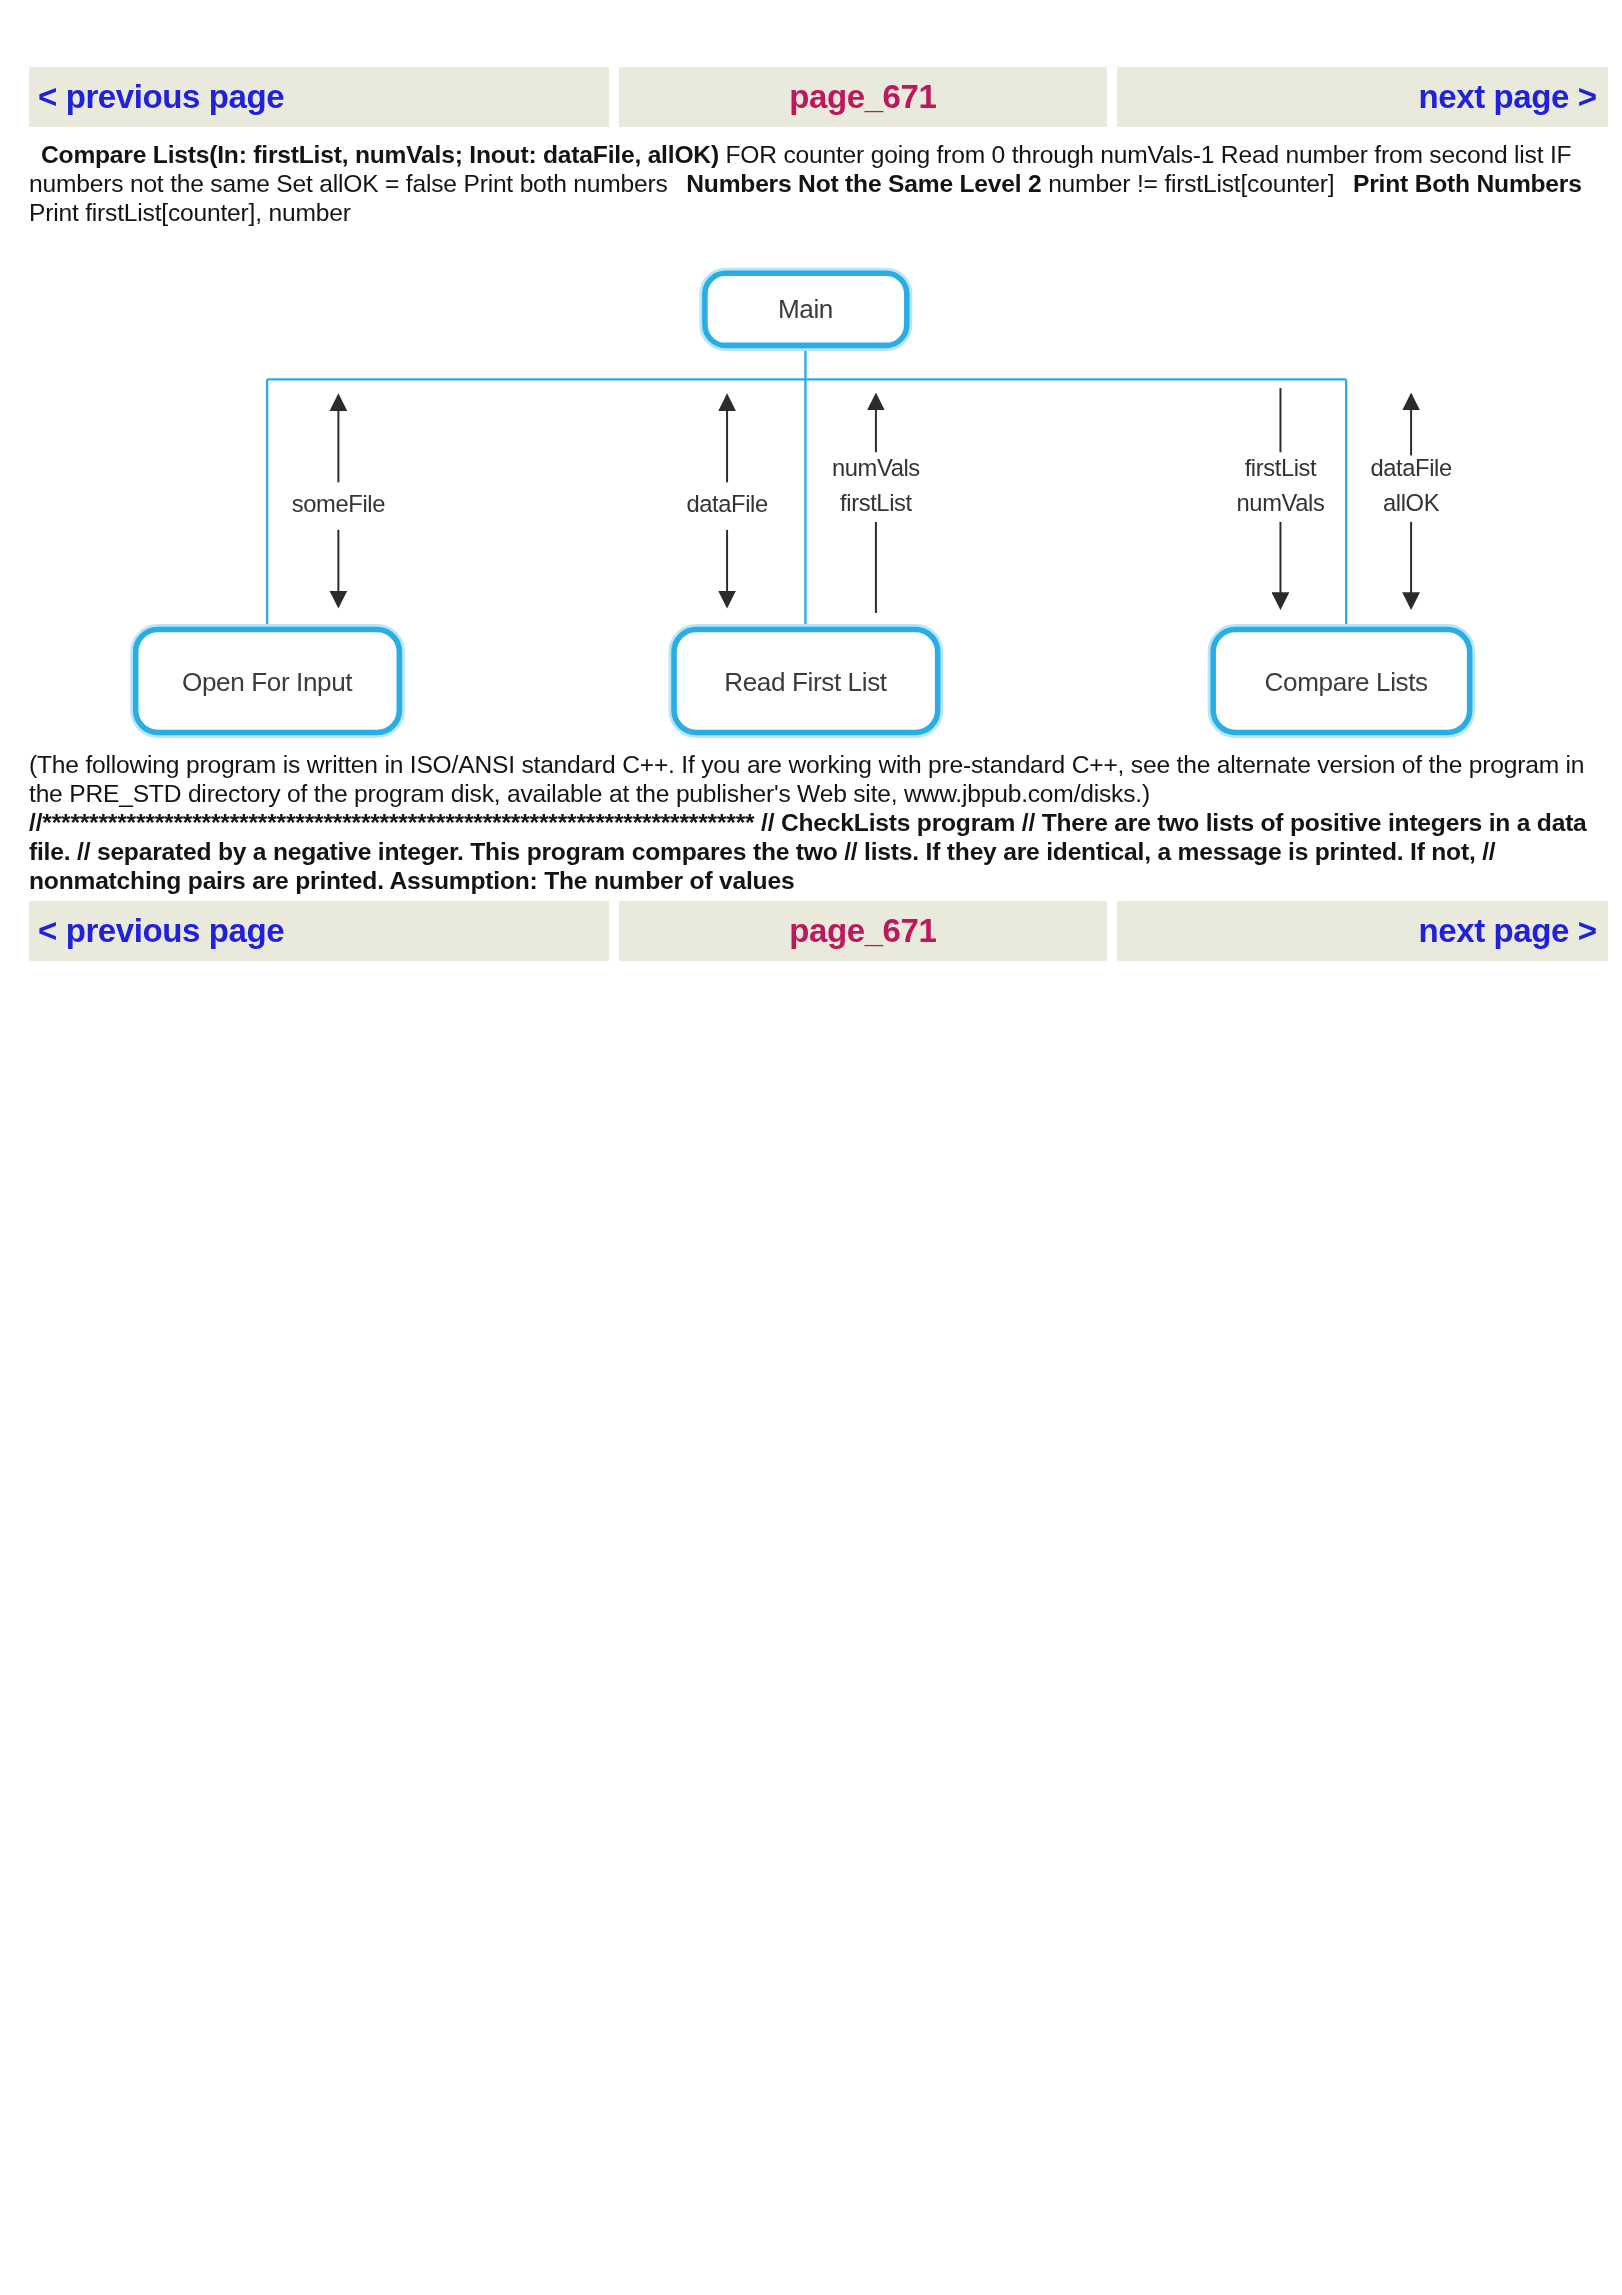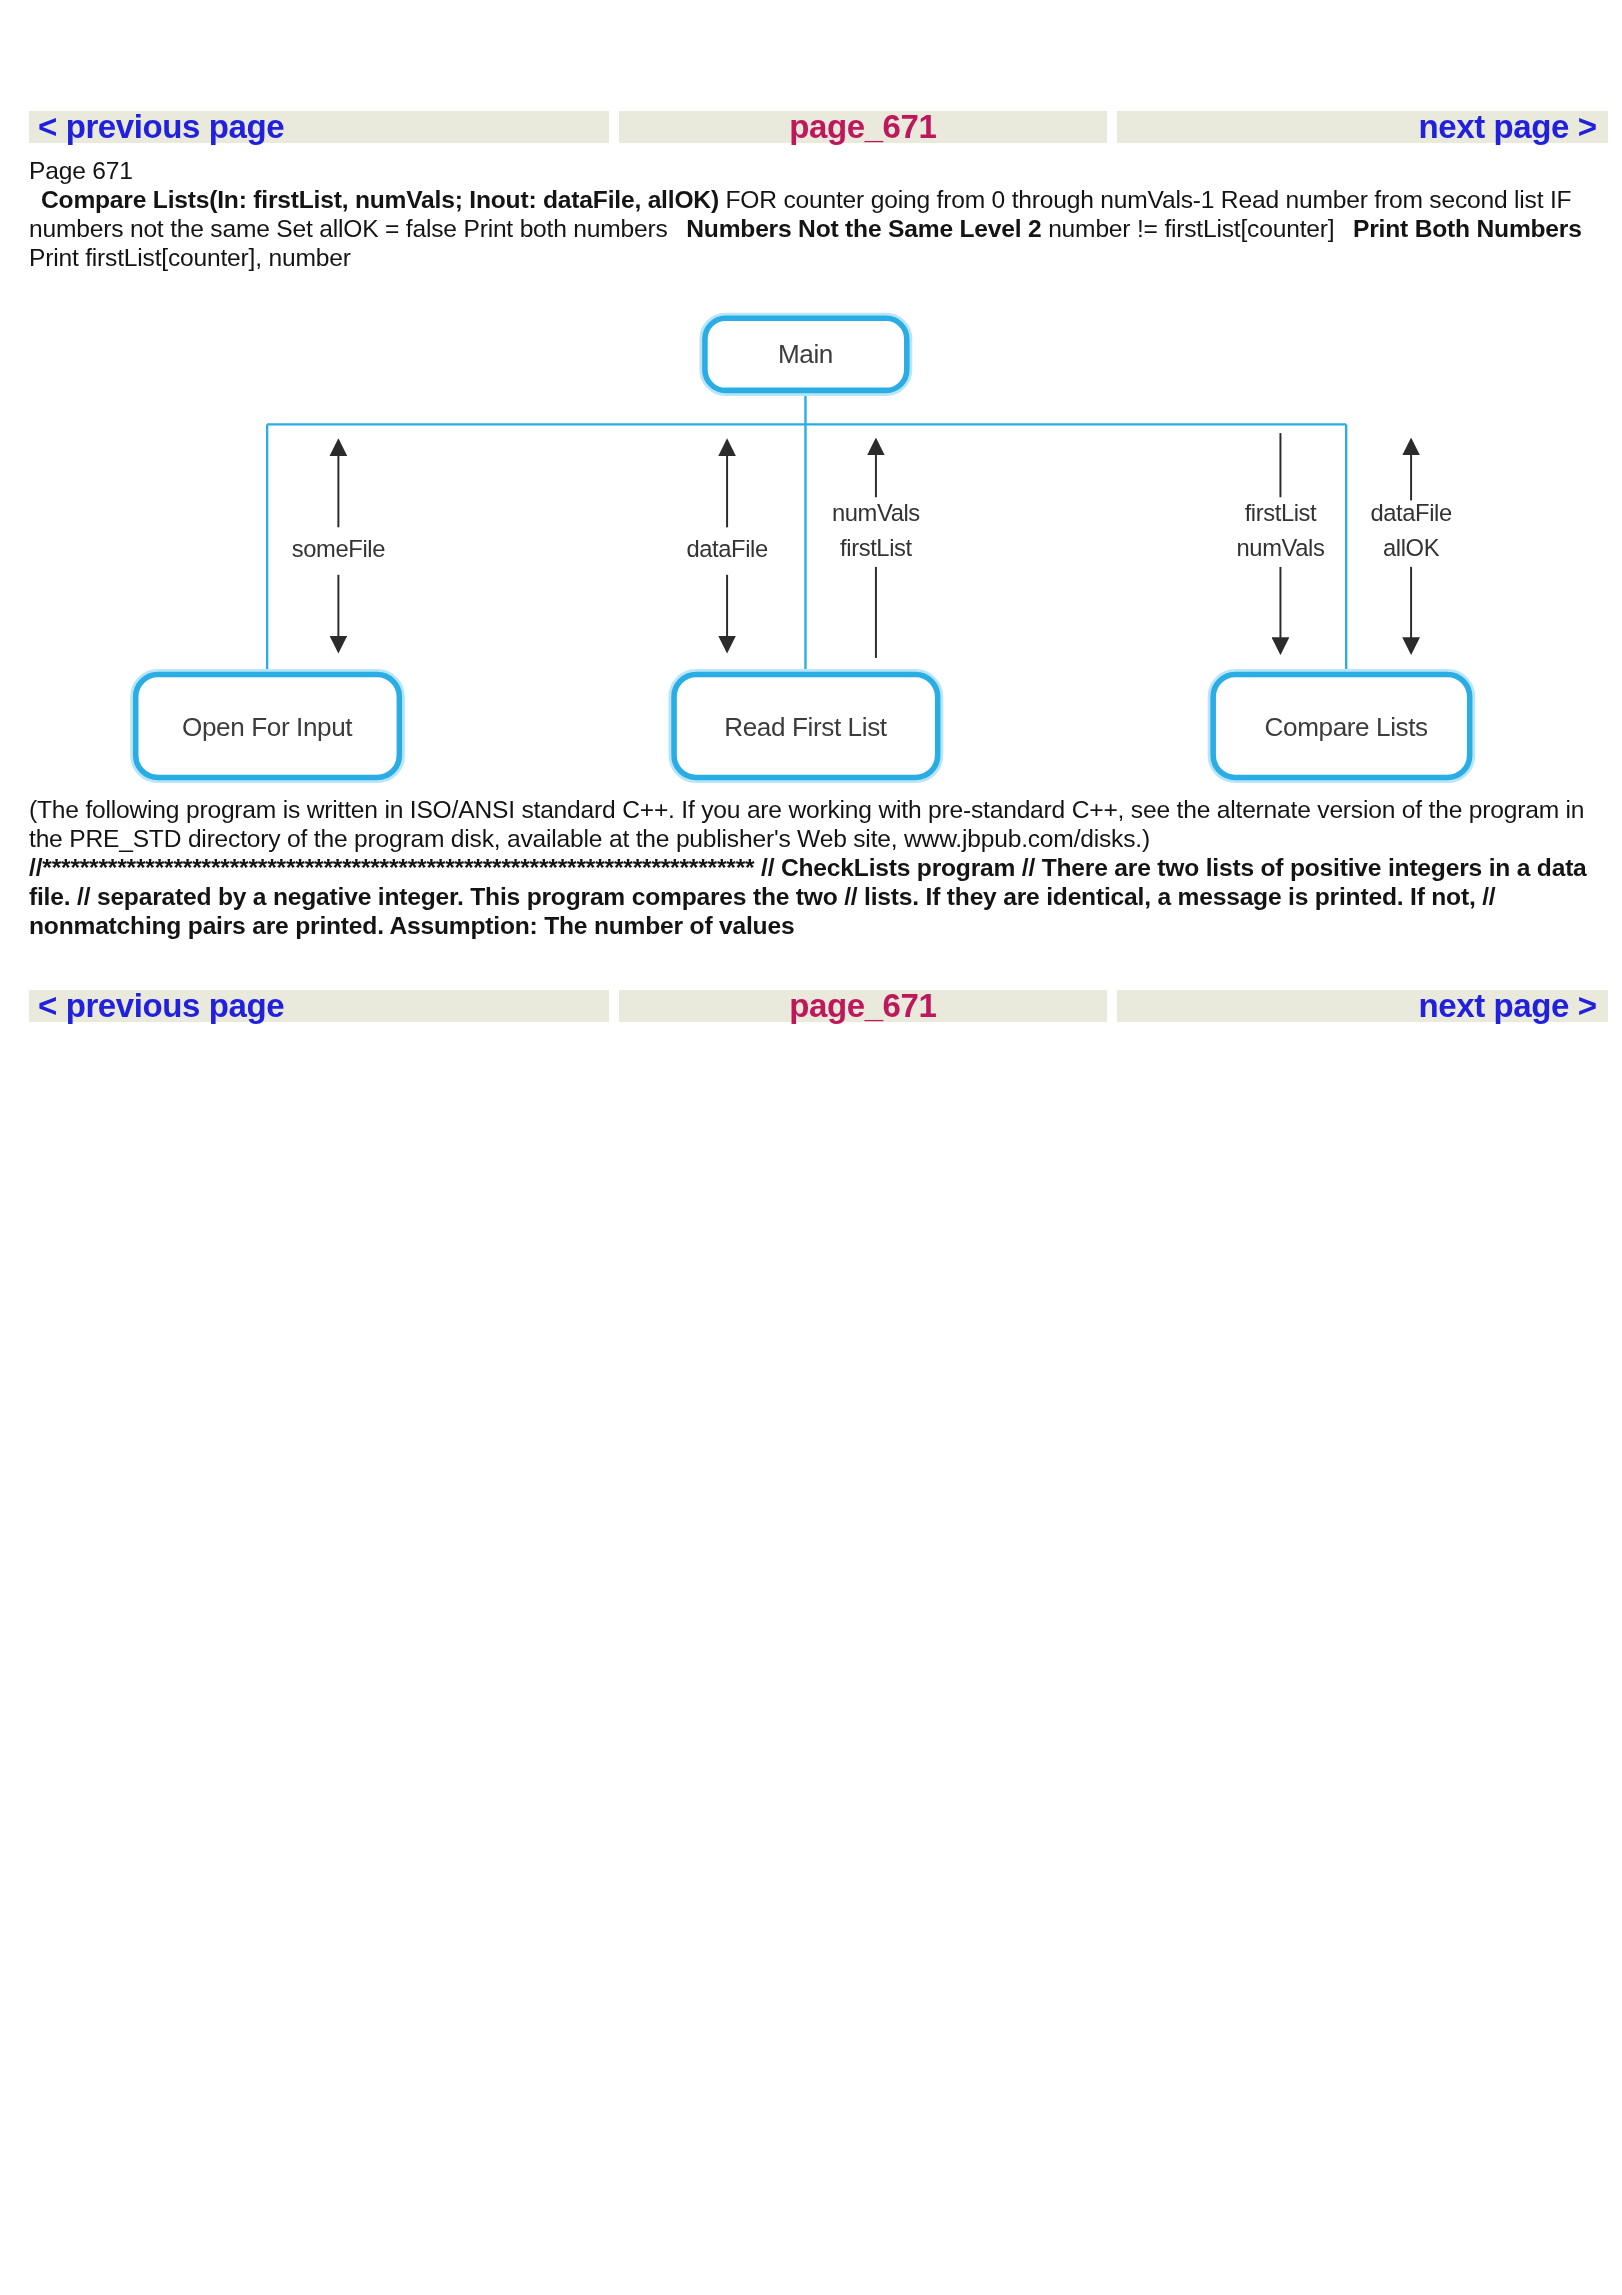--- a/index.html
+++ b/index.html
@@ -16,28 +16,27 @@
   .nav-bar {
     display: grid;
     grid-template-columns: 733fr 617fr 620fr;
     column-gap: 9.5px;
     margin: 0 14.3px 0 28.5px;
   }
   .nav-bar.top { margin-top: 67px; }
   .nav-bar.bottom { margin-top: 6.3px; }
   .nav-cell {
     background: #e9e9dc;
-    height: 32px;
+    height: 60px;
     display: flex;
     align-items: center;
     font-size: 33px;
     font-weight: bold;
     letter-spacing: -0.4px;
     white-space: nowrap;
-    margin-top: 44px;
   }
   .nav-cell.prev { justify-content: flex-start; padding-left: 9.5px; color: #2121dd; cursor: pointer; }
   .nav-cell.mid  { justify-content: center; color: #be185d; }
   .nav-cell.next { justify-content: flex-end; padding-right: 11px; color: #2121dd; cursor: pointer; text-align: center; }
 
   
   .content {
     margin: 12.7px 27px 0 29px;
     font-size: 24.6px;
     line-height: 29px;
@@ -62,21 +61,20 @@
 </head>
 <body>
 
 <div class="nav-bar top">
   <div class="nav-cell prev">&lt; previous page</div>
   <div class="nav-cell mid">page_671</div>
   <div class="nav-cell next">next page &gt;</div>
 </div>
 
 <div class="content">
-  <p>Page 671</p>
   <p><span class="b">Compare Lists(In: firstList, numVals; Inout: dataFile, allOK)</span><span> FOR counter going from 0 through numVals-1 Read number from second list IF numbers not the same Set allOK = false Print both numbers </span><span class="b">Numbers Not the Same Level 2</span><span> number != firstList[counter] </span><span class="b">Print Both Numbers</span><span> Print firstList[counter], number</span></p>
 </div>
 
 <figure class="chart">
 <svg width="1622" height="475" viewBox="0 0 2048 600">
   <defs>
     <marker id="ah" viewBox="0 0 10 10" refX="8.5" refY="5" markerWidth="9" markerHeight="9" orient="auto" markerUnits="strokeWidth">
       <path d="M0,0 L10,5 L0,10 z" fill="#2b2b2b"></path>
     </marker>
   </defs>

